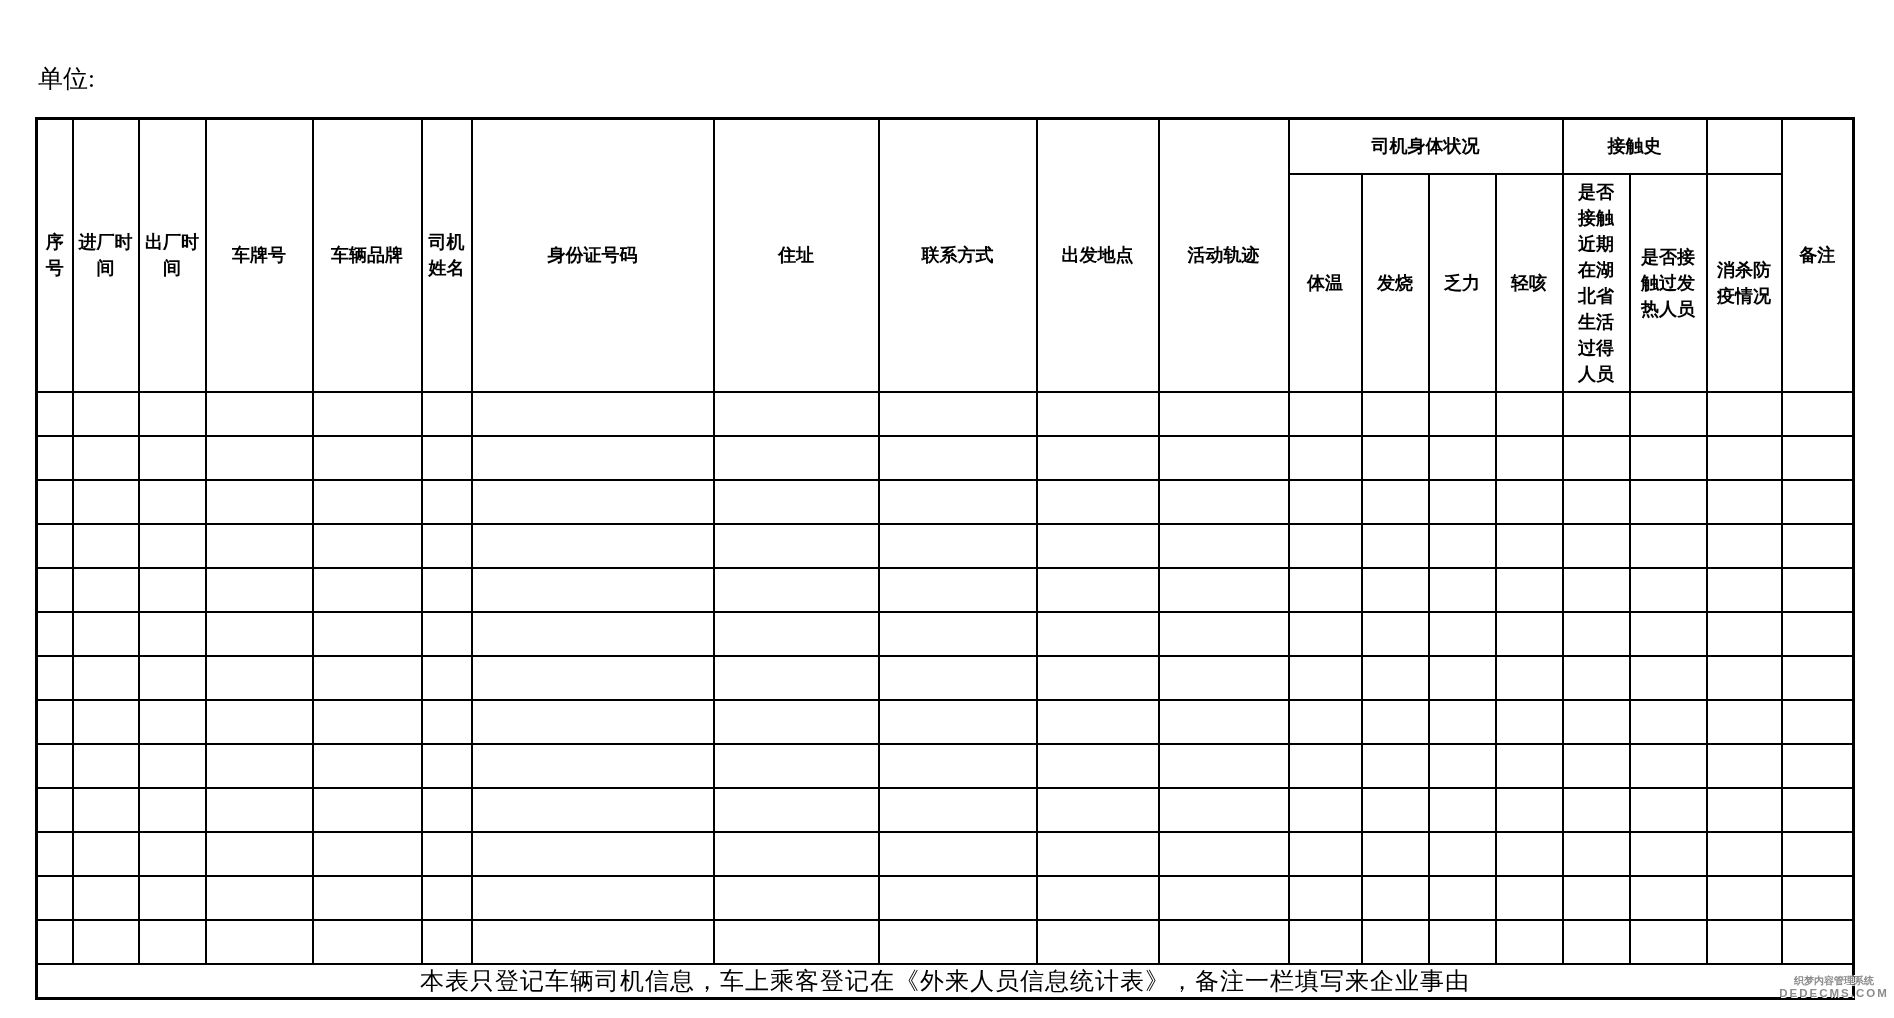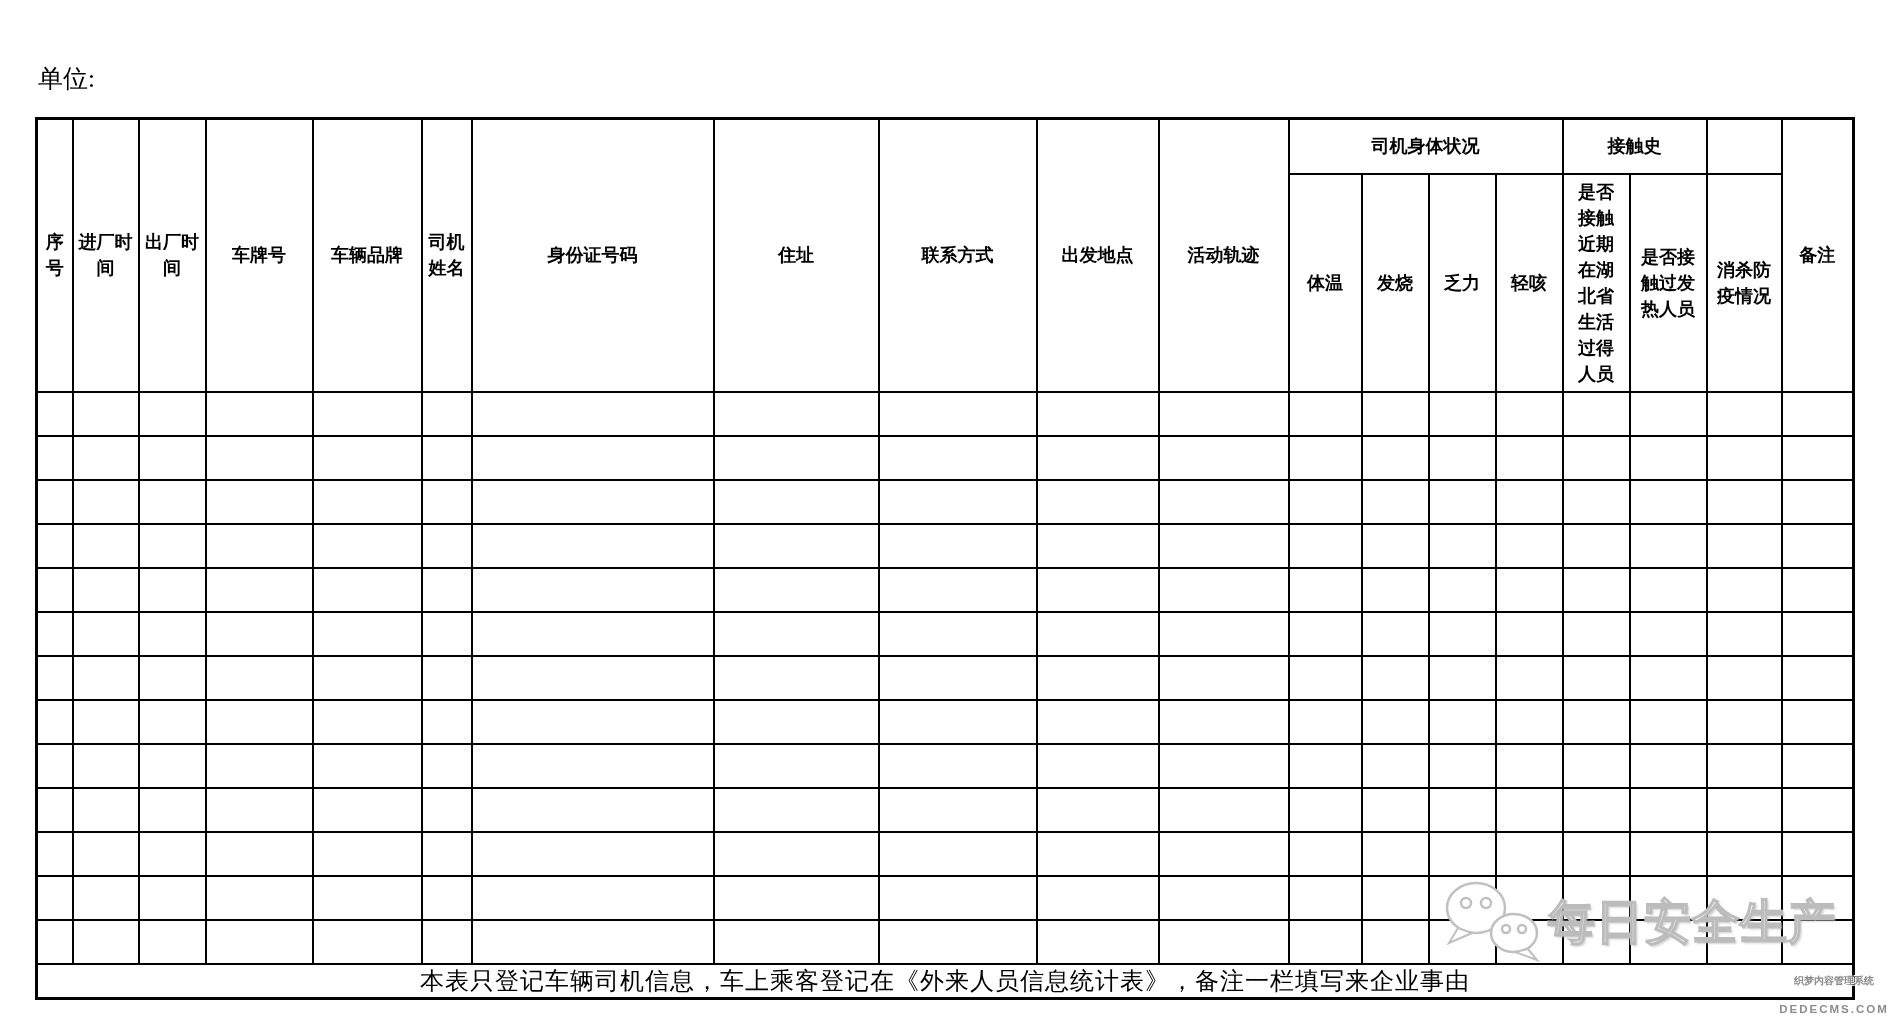--- a/index.html
+++ b/index.html
@@ -82,21 +82,21 @@
     left: 1778px; top: 975px;
     width: 112px;
     text-align: center;
     z-index: 6;
     font-family: "Liberation Sans", "DejaVu Sans", sans-serif;
     color: #8c8c8c;
     text-shadow: 1px 1px 0 #ffffff, -1px -1px 0 #ffffff;
     line-height: 1.15;
   }
   .wm-cms .cms-name { font-size: 10px; font-weight: bold; white-space: nowrap; }
-  .wm-cms .cms-domain { font-size: 11.5px; font-weight: bold; letter-spacing: 2px; white-space: nowrap; margin-top: 16px; }
+  .wm-cms .cms-domain { font-size: 11.5px; font-weight: bold; letter-spacing: 2px; white-space: nowrap; }
 </style>
 </head>
 <body>
 
 <div class="canvas">
 
   <div class="unit-label">单位:</div>
 
   <table class="main">
     <colgroup>
@@ -424,34 +424,19 @@
           <td></td>
         </tr>
       </tbody>
     <tfoot>
       <tr class="note-row">
         <td colspan="19">本表只登记车辆司机信息，车上乘客登记在《外来人员信息统计表》，备注一栏填写来企业事由</td>
       </tr>
     </tfoot>
   </table>
 
-  <div class="wm-brand">
-    <span style="display:inline-block; line-height:0;">
-      <svg width="104" height="88" viewBox="0 0 104 88" xmlns="http://www.w3.org/2000/svg">
-        <ellipse cx="32" cy="30" rx="29" ry="25" fill="#ffffff" stroke="#c0c0c0" stroke-width="2.5"></ellipse>
-        <path d="M14 50 L5 65 L28 55 Z" fill="#ffffff" stroke="#c0c0c0" stroke-width="2"></path>
-        <circle cx="22" cy="25" r="5" fill="#ffffff" stroke="#c0c0c0" stroke-width="2.5"></circle>
-        <circle cx="42" cy="25" r="5" fill="#ffffff" stroke="#c0c0c0" stroke-width="2.5"></circle>
-        <ellipse cx="70" cy="55" rx="23" ry="19" fill="#ffffff" stroke="#c0c0c0" stroke-width="2.5"></ellipse>
-        <circle cx="62" cy="51" r="4" fill="#ffffff" stroke="#c0c0c0" stroke-width="2.5"></circle>
-        <circle cx="78" cy="51" r="4" fill="#ffffff" stroke="#c0c0c0" stroke-width="2.5"></circle>
-        <path d="M84 71 L93 82 L71 74 Z" fill="#ffffff" stroke="#c0c0c0" stroke-width="2"></path>
-      </svg>
-    </span>
-    <span class="brand-text">每日安全生产</span>
-  </div>
 
   <div class="wm-cms">
     <div class="cms-name">织梦内容管理系统</div>
     <div class="cms-domain">DEDECMS.COM</div>
   </div>
 
 </div>
 
 </body></html>

